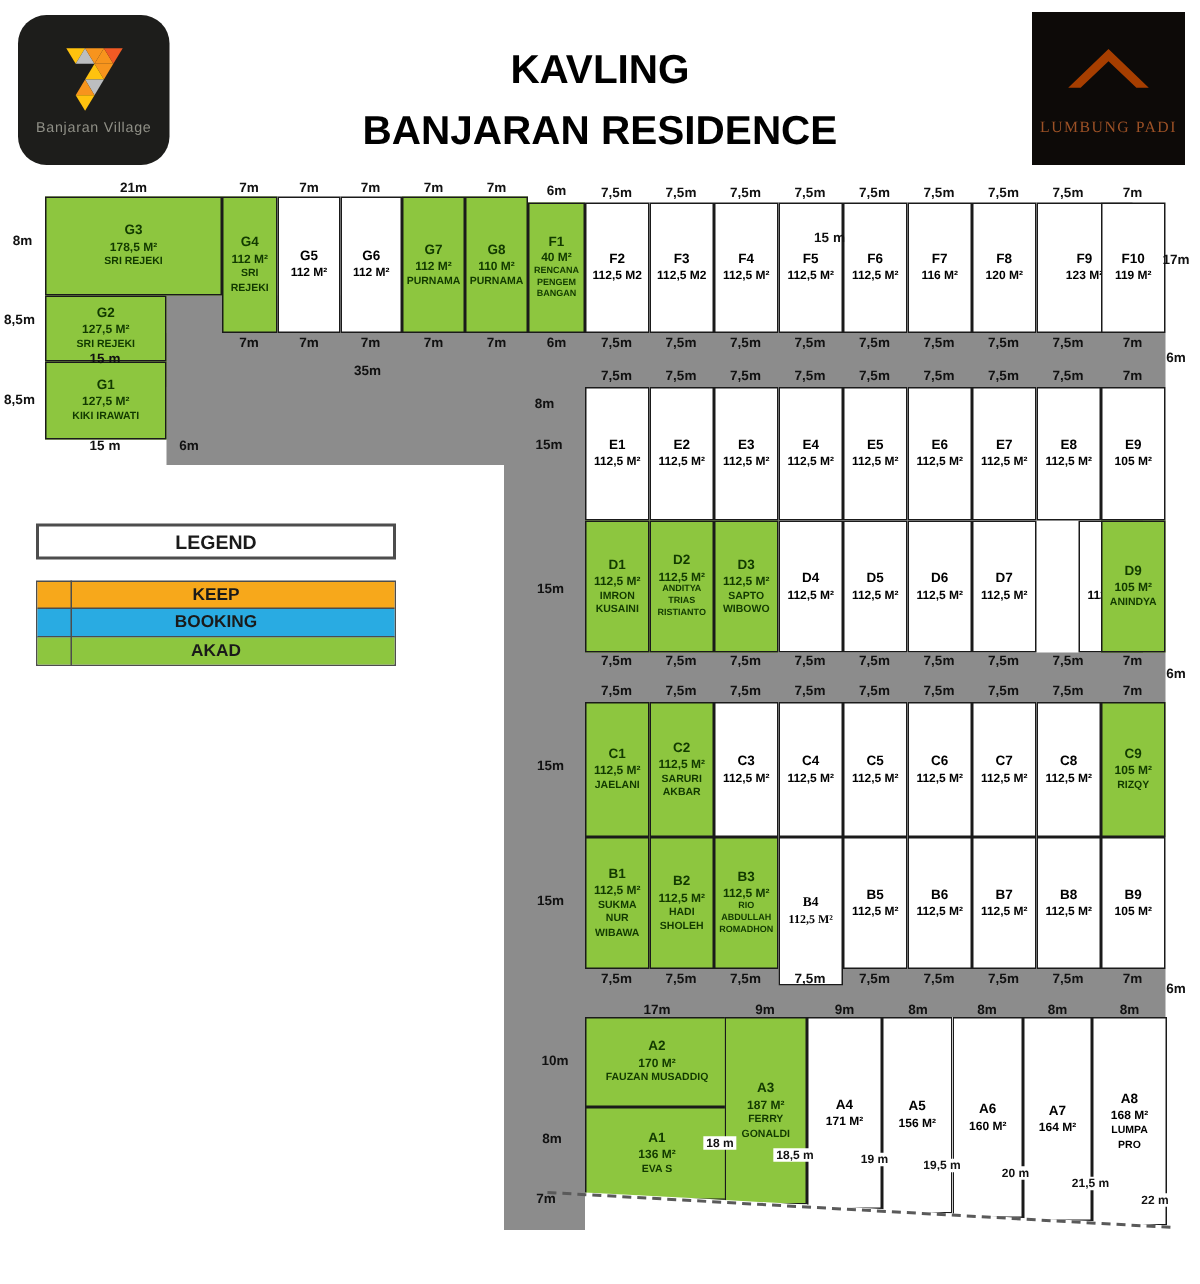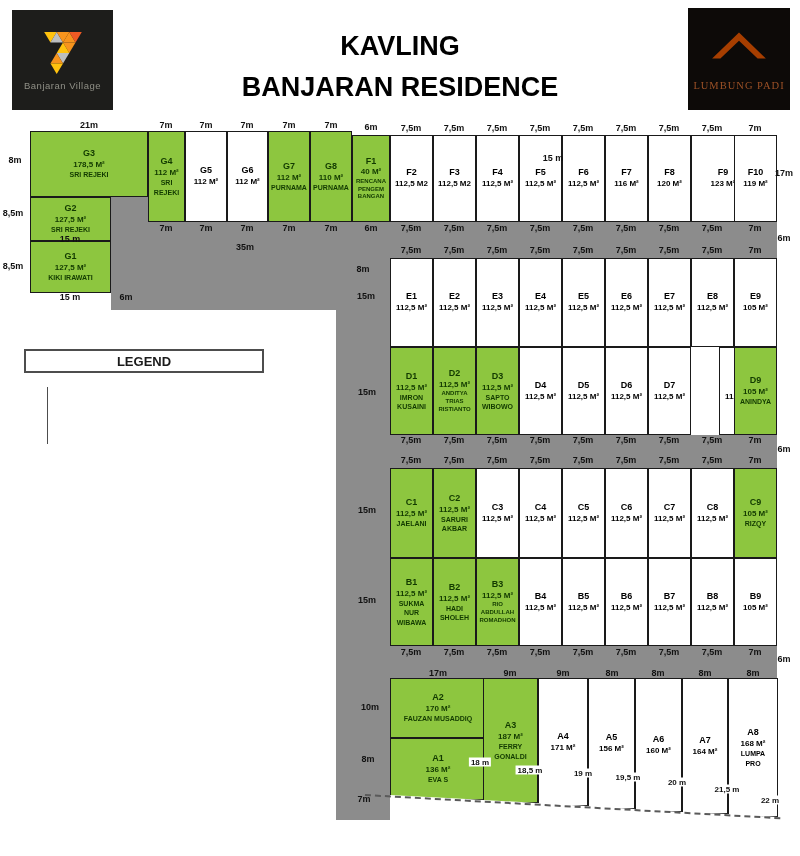--- a/index.html
+++ b/index.html
@@ -1,21 +1,21 @@
 <!DOCTYPE html>
 <html><head>
 <meta charset="utf-8">
 <style>
   html,body{margin:0;padding:0;background:#fff;}
   body{width:800px;height:856px;font-family:"Liberation Sans",sans-serif;position:relative;overflow:hidden;}
   .canvas{position:absolute;inset:0;background:#fff;}
 
   
   .logo-left{position:absolute;left:12px;top:10px;width:101px;height:100px;background:#1d1d1b;z-index:2;
-    display:flex;flex-direction:column;align-items:center;justify-content:center;}
+    display:flex;flex-direction:column;align-items:center;justify-content:center;border-radius:19px;}
   .logo-left .lname{color:#8f8f86;font-size:9.5px;margin-top:4px;letter-spacing:.5px;}
   .logo-right{position:absolute;left:688px;top:8px;width:102px;height:102px;background:#0d0a08;z-index:2;
     display:flex;flex-direction:column;align-items:center;justify-content:center;gap:16px;}
   .logo-right .lname{color:#9c5126;font-family:"Liberation Serif",serif;font-size:10.5px;letter-spacing:1px;margin-top:2px;}
   .title{position:absolute;left:140px;right:140px;top:26px;text-align:center;color:#000;z-index:2;
     font-weight:bold;font-size:27px;line-height:1.5;}
 
   
   .road{position:absolute;background:#8c8c8c;z-index:1;}
   #road-west-block{left:111px;top:197px;width:225px;height:113px;}
@@ -95,20 +95,25 @@
   </div>
 
   <div class="road" id="road-west-block"></div>
   <div class="road" id="road-vertical"></div>
   <div class="road" id="road-h1"></div>
   <div class="road" id="road-h2"></div>
   <div class="road" id="road-h3"></div>
 
 
   <div class="legend-title">LEGEND</div>
+  <div class="legend-bars">
+      <div class="legend-row" style="background: rgb(247, 168, 27);">KEEP</div>
+      <div class="legend-row" style="background: rgb(41, 171, 226);">BOOKING</div>
+      <div class="legend-row" style="background: rgb(141, 198, 63);">AKAD</div>
+    </div>
   <div class="legend-divider"></div>
 
   <div>
       <div class="plot akad" style="left: 30px; top: 131px; width: 118px; height: 66px;">
         <div class="pid">G3</div>
         <div class="parea">178,5 M²</div>
         <div class="powner">SRI REJEKI</div>
       </div>
       <div class="plot akad" style="left: 148px; top: 131px; width: 37px; height: 91px;">
         <div class="pid">G4</div>
@@ -320,21 +325,21 @@
         <div class="powner">HADI</div>
         <div class="powner">SHOLEH</div>
       </div>
       <div class="plot akad" style="left: 476px; top: 558px; width: 43px; height: 88px;">
         <div class="pid">B3</div>
         <div class="parea">112,5 M²</div>
         <div class="powner" style="font-size: 6px;">RIO</div>
         <div class="powner" style="font-size: 6px;">ABDULLAH</div>
         <div class="powner" style="font-size: 6px;">ROMADHON</div>
       </div>
-      <div class="plot open" style="left: 519px; top: 558px; width: 43px; height: 88px;">
+      <div class="plot open" style="left: 519px; top: 558px; width: 43px; height: 99px; font-family: Liberation Serif, serif;">
         <div class="pid">B4</div>
         <div class="parea">112,5 M²</div>
       </div>
       <div class="plot open" style="left: 562px; top: 558px; width: 43px; height: 88px;">
         <div class="pid">B5</div>
         <div class="parea">112,5 M²</div>
       </div>
       <div class="plot open" style="left: 605px; top: 558px; width: 43px; height: 88px;">
         <div class="pid">B6</div>
         <div class="parea">112,5 M²</div>

